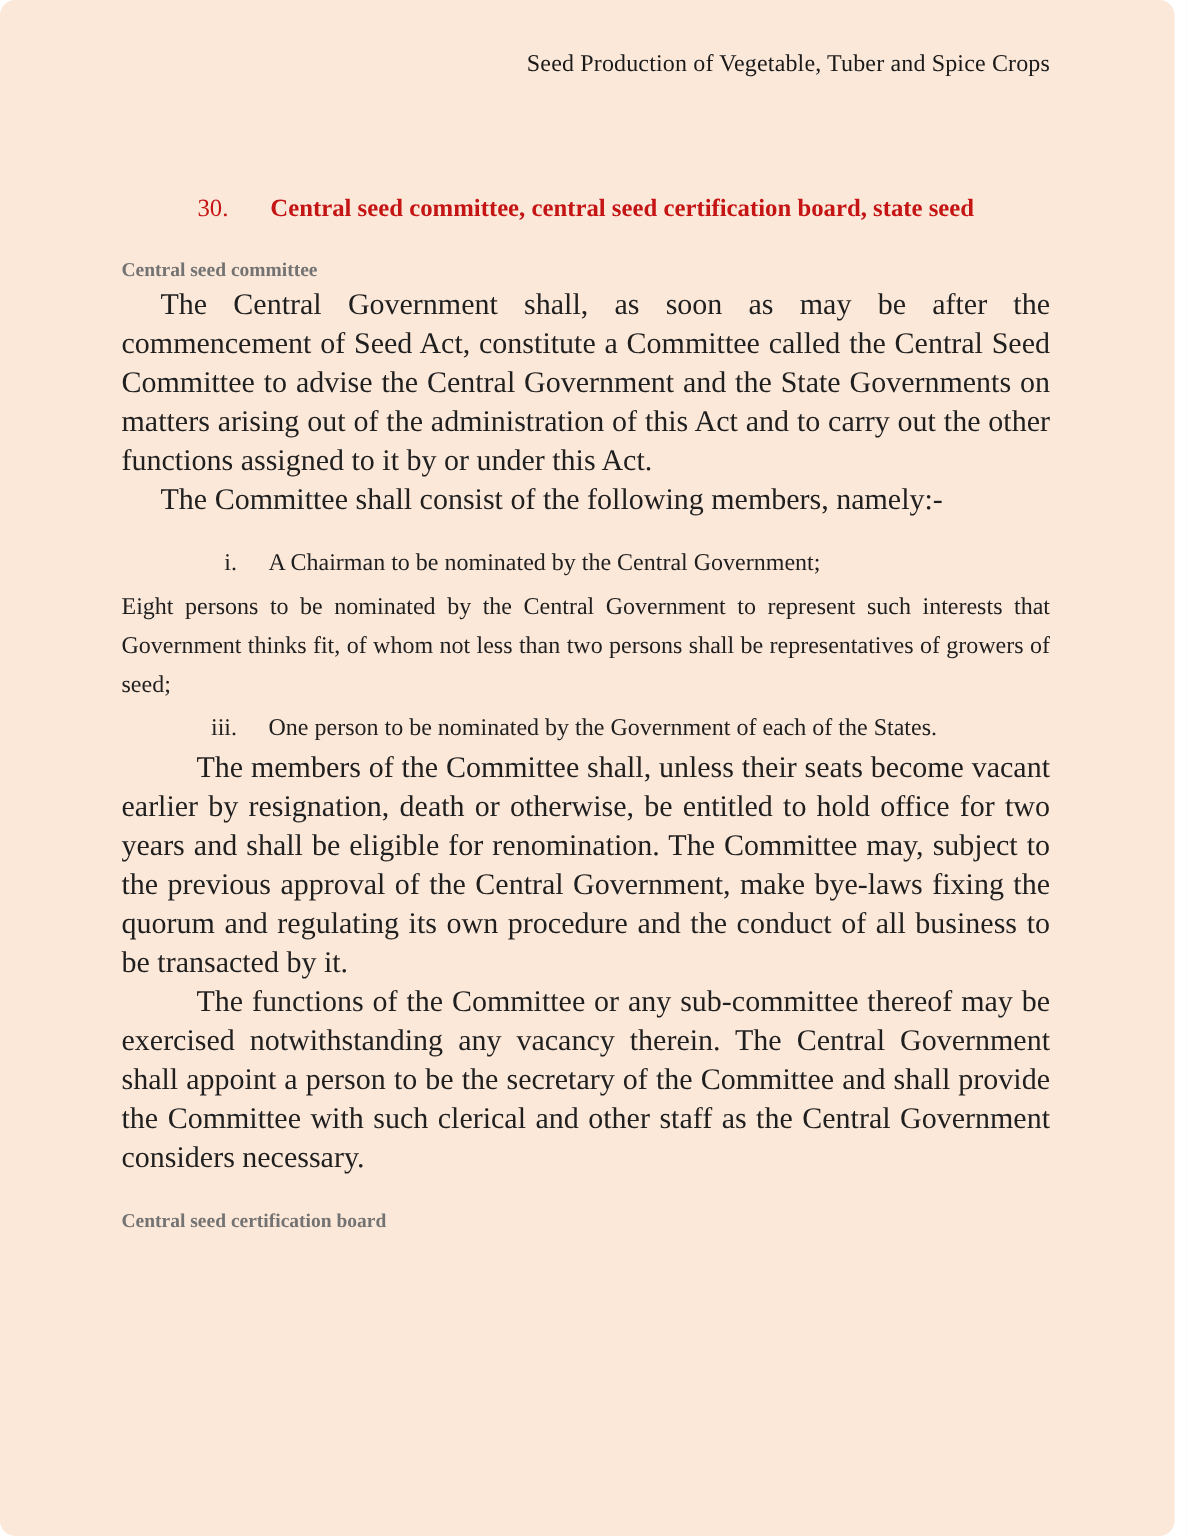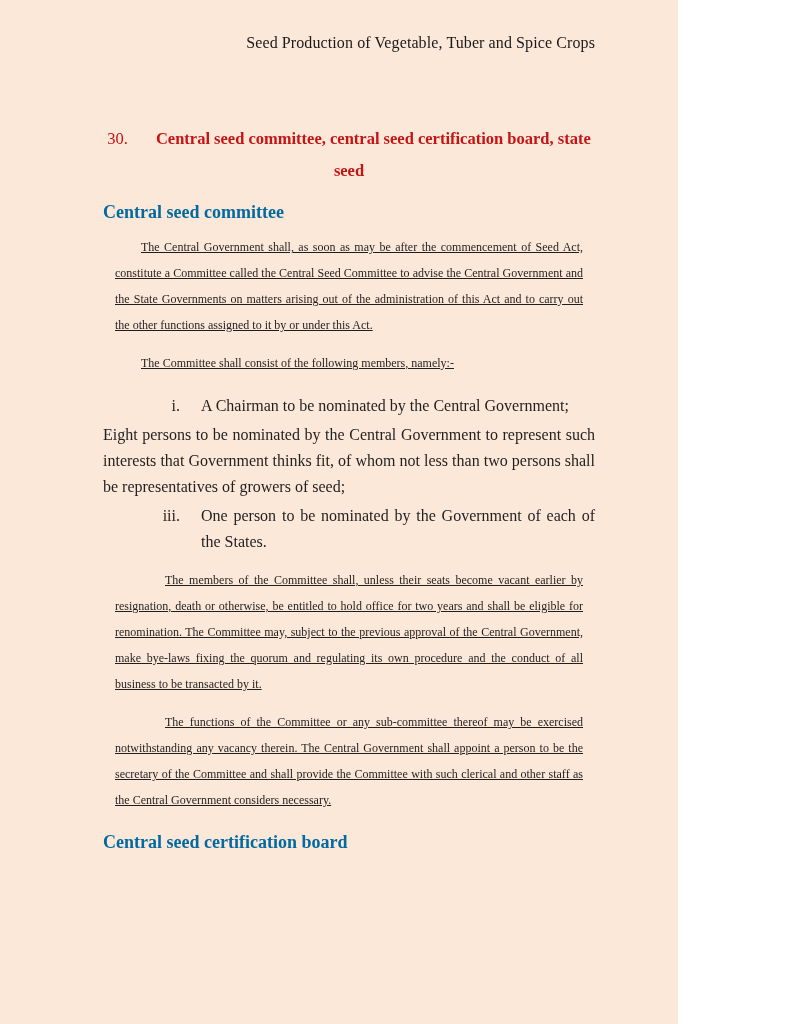--- a/index.html
+++ b/index.html
@@ -11,25 +11,26 @@
     width: 791px;
     height: 1024px;
     position: relative;
     font-family: "Liberation Serif", "DejaVu Serif", serif;
     color: var(--body-text, #1f1f1f);
   }
   .page {
     position: absolute;
     left: 0;
     top: 0;
-    width: 678px;
+    width: 783px;
     height: 1024px;
     background: var(--page-bg, #fce8d9);
     box-sizing: border-box;
-    padding: 33px 83px 0 103px;
+    padding: 33px 83px 0 81px;
+    border-radius: 10px;
   }
   .running-header {
     text-align: right;
     font-size: 16px;
     line-height: 20px;
     color: #1a1a1a;
     letter-spacing: 0.1px;
   }
   .chapter-title {
     margin-top: 70px;
@@ -39,34 +40,33 @@
     font-size: 16.5px;
     line-height: 32px;
     font-family: Liberation Serif, serif;
   }
   .title-num {
     font-weight: normal;
     margin-right: 28px;
   }
   .section-heading {
     margin: 15px 0 0 0;
-    font-size: 18px;
+    font-size: 13px;
     font-weight: bold;
     line-height: 20px;
-    color: #0369a1;
+    color: #737373;
   }
   .section-heading.second {
     margin-top: 19px;
   }
   p.body-para {
-    margin: 12px;
-    font-size: 12px;
+    margin: 0;
+    font-size: 20px;
     line-height: 26px;
     text-align: justify;
-    text-decoration: underline;
   }
   .indent-sm { text-indent: 26px; }
   .indent-lg { text-indent: 50px; }
   .p1 { margin-top: 12px; }
   .p2 { margin-top: 19px; }
   .p3 { margin-top: 15px; }
   .p4 { margin-top: 5px; }
   .p5 { margin-top: 28px; }
   .members-list {
     margin-top: 17px;

